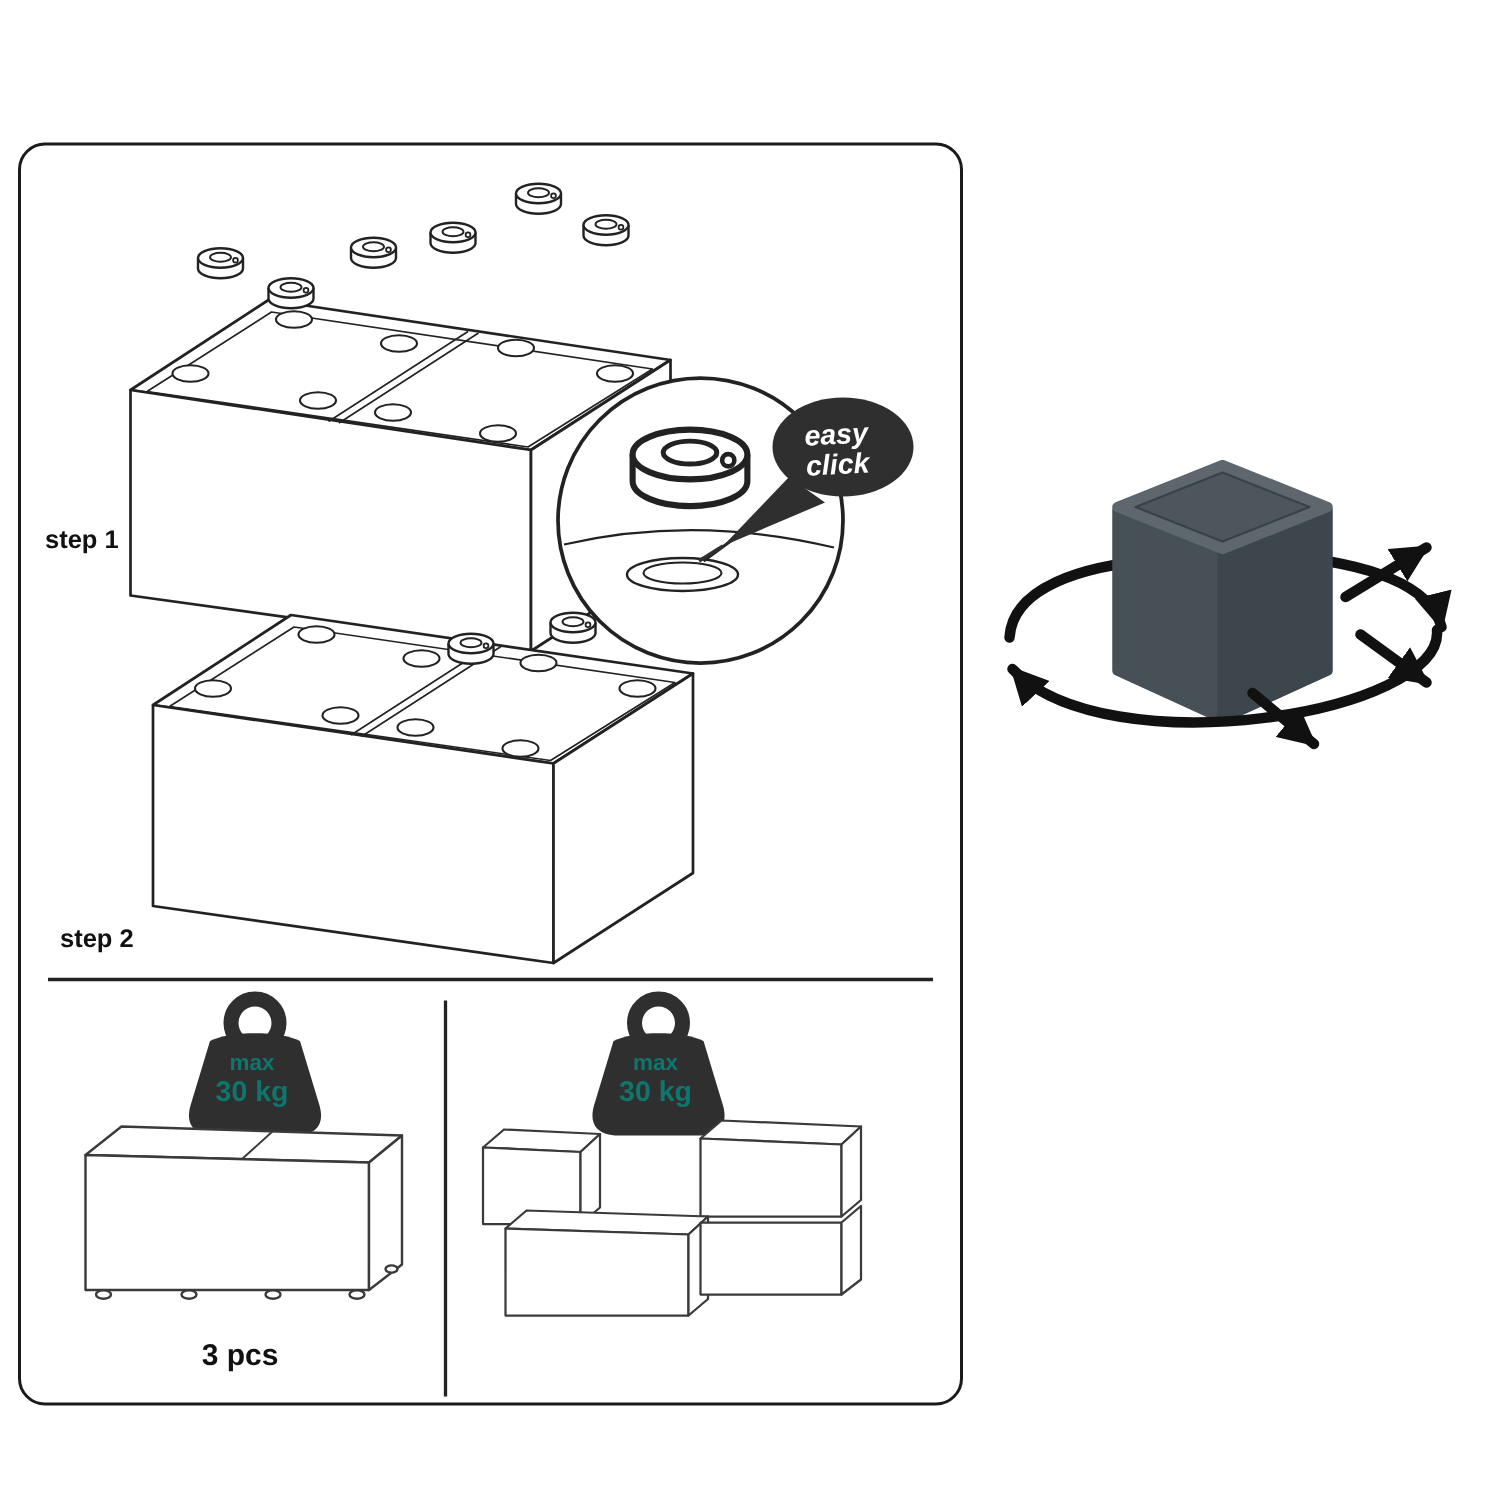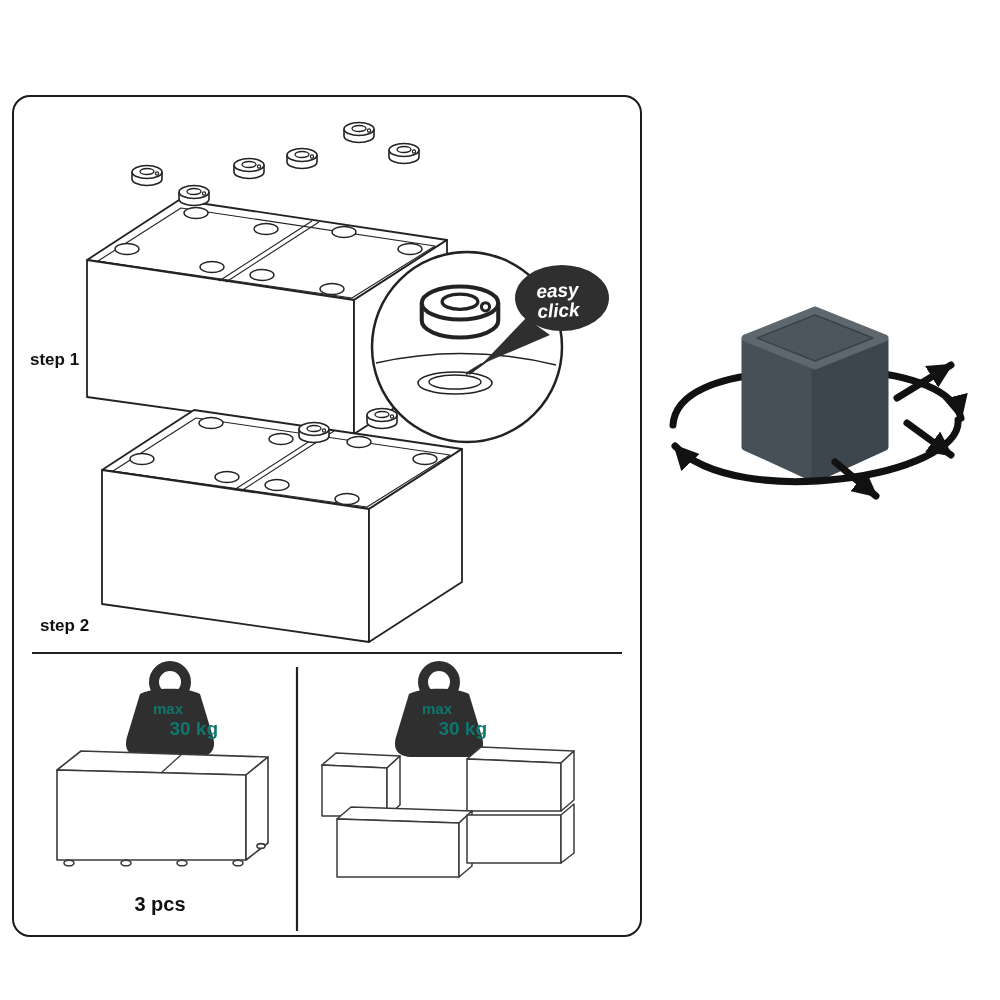--- a/index.html
+++ b/index.html
@@ -10,21 +10,21 @@
   .panel-art{position:absolute;left:0;top:0;}
   .step-label{position:absolute;font-weight:bold;font-size:17px;color:#111;}
   .step1{left:30px;top:350px;}
   .step2{left:40px;top:568px;margin-top:48px;}
   .bubble-text{position:absolute;left:514px;top:268px;width:88px;height:66px;
     display:flex;flex-direction:column;align-items:center;justify-content:center;
     color:#fff;font-weight:bold;font-style:italic;font-size:19px;line-height:1.05;
     transform:rotate(-3deg);}
   .weight-text{position:absolute;width:100px;text-align:center;color:#0f766e;font-weight:bold;line-height:1.2;}
   .weight-text .l1{display:block;font-size:15px;}
-  .weight-text .l2{display:block;font-size:19px;text-align:right;}
+  .weight-text .l2{display:block;font-size:19px;}
   .wt-left{left:118px;top:700px;}
   .wt-right{left:387px;top:700px;}
   .pieces{position:absolute;left:92px;top:893px;width:136px;text-align:center;
           font-weight:bold;font-size:20px;color:#111;}
   .caption{position:absolute;left:634px;top:548px;width:364px;text-align:center;
            font-size:22px;line-height:1.32;color:#222;}
   .caption span{display:block;}
   .right-art{position:absolute;left:645px;top:250px;}
 </style>
 </head>

